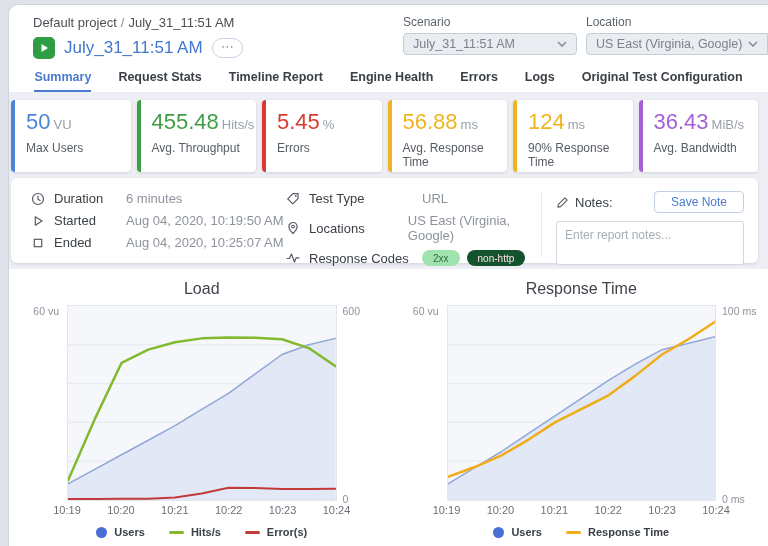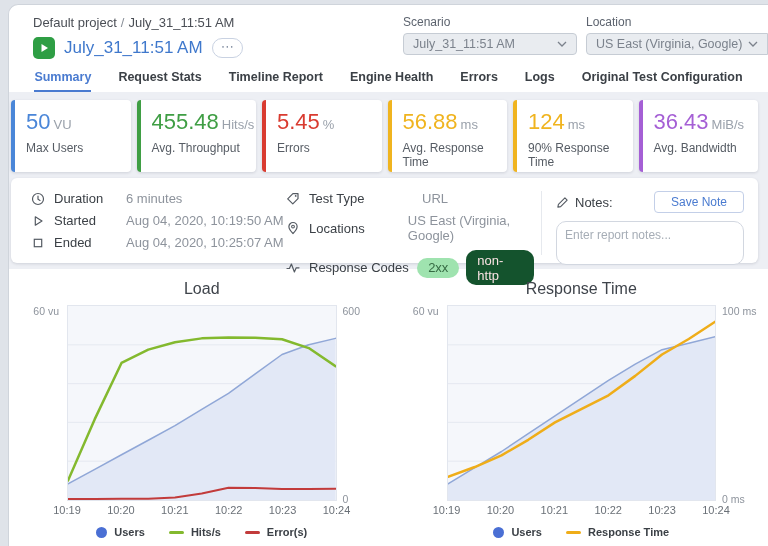--- a/index.html
+++ b/index.html
@@ -50,29 +50,29 @@
   .details-card{background:#fff;border-radius:6px;box-shadow:0 1px 3px rgba(25,35,60,.14);
     margin-top:6px;display:flex;padding:13px 14px 8px 20px;height:85px;box-sizing:border-box;}
   .detail-col1{width:255px;}
   .detail-col2{flex:1;}
   .detail-row{display:flex;align-items:center;margin-bottom:7px;font-size:13px;}
   .detail-icon{width:14px;height:14px;margin-right:9px;flex:none;}
   .detail-label{color:#3b4046;}
   .detail-col1 .detail-label{width:72px;}
   .detail-col2 .detail-label{width:113px;}
   .detail-value{color:#8d939c;}
-  .badge{border-radius:10px;font-size:13px;padding:2.5px 11px;margin-right:7px;}
+  .badge{border-radius:10px;font-size:10px;padding:2.5px 11px;margin-right:7px;}
   .notes-col{width:188px;border-left:1px solid #e6e9ee;padding-left:14px;flex:none;}
   .notes-head{display:flex;align-items:center;justify-content:space-between;margin-bottom:8px;}
   .notes-label{display:flex;align-items:center;gap:6px;font-size:13px;color:#3b4046;}
   .save-note-btn{height:22px;padding:0 16px;font-size:12px;color:#4a7bd0;background:#fff;
     border:1px solid #c3cfe8;border-radius:4px;cursor:pointer;
     font-family:"Liberation Sans","DejaVu Sans",sans-serif;}
   .notes-input{width:100%;height:44px;box-sizing:border-box;resize:none;
-    border:1px solid #d2d7e0;border-radius:10px;padding:6px 8px;font-size:12px;color:#555;
+    border:1px solid #d2d7e0;border-radius:3px;padding:6px 8px;font-size:12px;color:#555;
     font-family:"Liberation Sans","DejaVu Sans",sans-serif;outline:none;}
   .notes-input::placeholder{color:#a6adb6;}
   
   .charts{display:flex;gap:12px;padding:8px 10px 0 2px;background:#fff;}
   .chart{flex:1;display:grid;grid-template-columns:56px 1fr 42px;
     grid-template-rows:auto 196px 18px auto;}
   .chart-title{grid-column:2;grid-row:1;text-align:center;font-size:16px;color:#3f444b;
     margin:3px 0 7px;}
   .axis-left{grid-column:1;grid-row:2;text-align:right;padding-right:8px;
     font-size:10.5px;color:#8d939c;}

